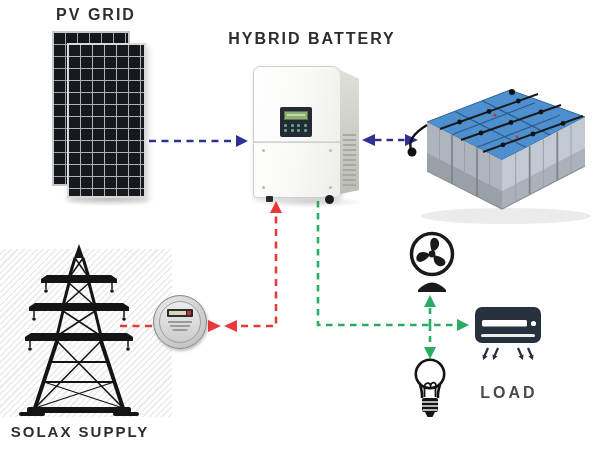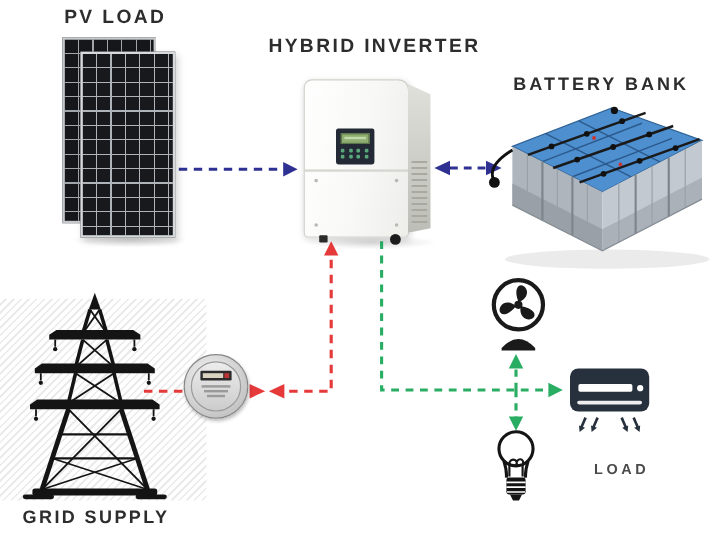--- a/index.html
+++ b/index.html
@@ -11,21 +11,21 @@
     background:repeating-linear-gradient(135deg,#ffffff 0 3px,#ebebeb 3px 4.5px);}
 
   
   .lbl{position:absolute;z-index:6;font-weight:bold;color:#2d2d2d;text-align:center;
        letter-spacing:2px;white-space:nowrap;}
   .lbl-pv{left:40px;top:6px;width:112px;font-size:16px;}
   .lbl-inv{left:214px;top:30px;width:196px;font-size:16px;}
   .lbl-bat{left:420px;top:62px;width:162px;font-size:15px;letter-spacing:2.5px;}
   .lbl-net{left:108px;top:348px;width:156px;font-size:13px;background:#fff;padding:2px 0;}
   .lbl-grid{left:10px;top:423px;width:140px;font-size:15px;}
-  .lbl-load{left:477px;top:384px;width:64px;font-size:12px;letter-spacing:3px;color:#4a4a4a;text-align:right;}
+  .lbl-load{left:477px;top:384px;width:64px;font-size:16px;letter-spacing:3px;color:#4a4a4a;}
 
   
   .comp{position:absolute;z-index:4;}
 
   
   .panel{position:absolute;background:#17191c;border:2px solid #d7dadd;box-sizing:border-box;
     background-image:
       repeating-linear-gradient(to right,transparent 0 11px,#aeb4ba 11px 12px),
       repeating-linear-gradient(to bottom,transparent 0 11px,#aeb4ba 11px 12px);}
   .panel-back{left:52px;top:31px;width:78px;height:155px;z-index:3;filter:brightness(.92);}
@@ -279,19 +279,18 @@
     <path d="M10,27.5 C12,34 12.5,36 12,41 M30,27.5 C28,34 27.5,36 28,41" fill="none" stroke="#141414" stroke-width="2.6"></path>
     <path d="M14.5,40 V31 M25.5,40 V31" fill="none" stroke="#141414" stroke-width="1.8"></path>
     <path d="M14.5,31 c-1,-6.5 7.5,-6.5 6,-0.5 M20.5,30.5 c-1,-6.5 7.5,-6.5 5,0.5" fill="none" stroke="#141414" stroke-width="1.8"></path>
     <rect x="12" y="41" width="16" height="14" rx="2" fill="#141414"></rect>
     <line x1="12" y1="45" x2="28" y2="45" stroke="#ffffff" stroke-width="1.4"></line>
     <line x1="12" y1="49" x2="28" y2="49" stroke="#ffffff" stroke-width="1.4"></line>
     <line x1="12.5" y1="53" x2="27.5" y2="53" stroke="#ffffff" stroke-width="1.4"></line>
     <polygon points="15,55 25,55 22.5,60 17.5,60" fill="#141414"></polygon>
   </svg>
 
-  <div class="lbl lbl-pv">PV LOAD</div>
-  <div class="lbl lbl-inv">HYBRID INVERTER</div>
-  <div class="lbl lbl-bat">BATTERY BANK</div>
-  <div class="lbl lbl-grid">GRID SUPPLY</div>
+  <div class="lbl lbl-pv">PV GRID</div>
+  <div class="lbl lbl-inv">HYBRID BATTERY</div>
+  <div class="lbl lbl-grid">SOLAX SUPPLY</div>
   <div class="lbl lbl-load">LOAD</div>
 
 </div>
 
 </body></html>

